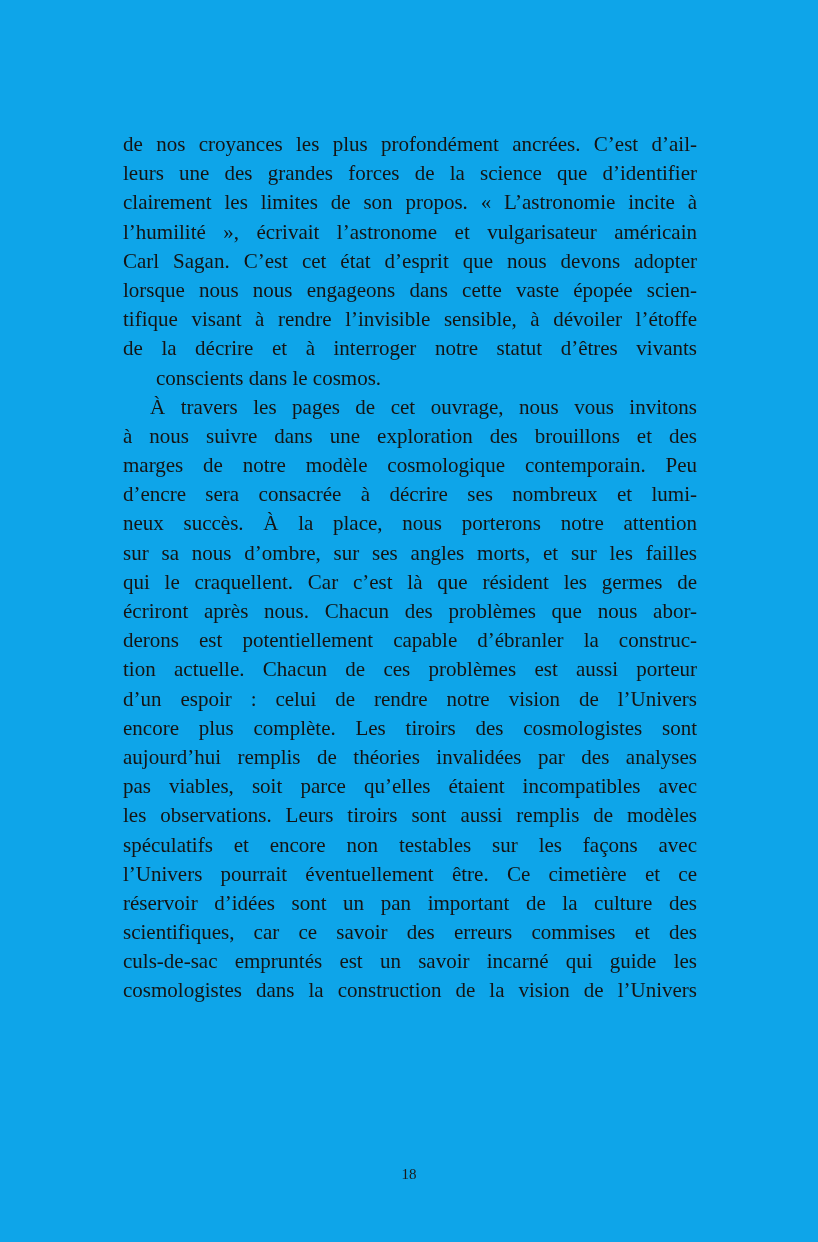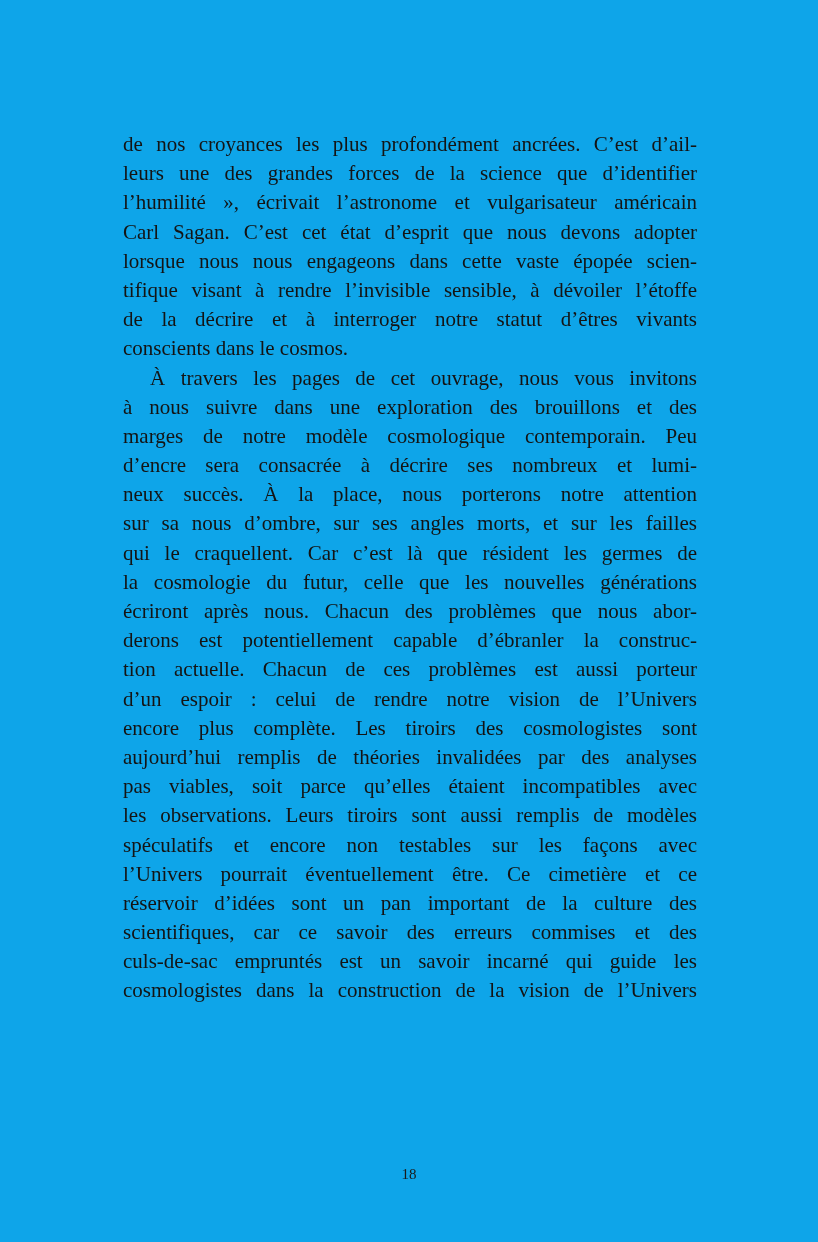--- a/index.html
+++ b/index.html
@@ -34,55 +34,56 @@
     text-align-last: justify;
     white-space: normal;
     height: 29.2px;
     overflow: hidden;
   }
   .line.indent {
     text-indent: 27px;
   }
   .line.flush {
     text-align-last: left;
+    margin-left: 33px;
   }
   .page-number {
     position: absolute;
     left: 0;
     width: 818px;
     top: 1166px;
     text-align: center;
     font-size: 15px;
     color: #1a1a1a;
   }
 </style>
 </head>
 <body>
 
 <div class="page">
   <div class="text-block">
     <div class="paragraph">
         <div class="line">de nos croyances les plus profondément ancrées. C’est d’ail-</div>
         <div class="line">leurs une des grandes forces de la science que d’identifier</div>
+        <div class="line">clairement les limites de son propos. « L’astronomie incite à</div>
         <div class="line">l’humilité », écrivait l’astronome et vulgarisateur américain</div>
         <div class="line">Carl Sagan. C’est cet état d’esprit que nous devons adopter</div>
         <div class="line">lorsque nous nous engageons dans cette vaste épopée scien-</div>
         <div class="line">tifique visant à rendre l’invisible sensible, à dévoiler l’étoffe</div>
         <div class="line">de la décrire et à interroger notre statut d’êtres vivants</div>
         <div class="line flush">conscients dans le cosmos.</div>
       </div>
     <div class="paragraph">
         <div class="line indent">À travers les pages de cet ouvrage, nous vous invitons</div>
         <div class="line">à nous suivre dans une exploration des brouillons et des</div>
         <div class="line">marges de notre modèle cosmologique contemporain. Peu</div>
         <div class="line">d’encre sera consacrée à décrire ses nombreux et lumi-</div>
         <div class="line">neux succès. À la place, nous porterons notre attention</div>
         <div class="line">sur sa nous d’ombre, sur ses angles morts, et sur les failles</div>
         <div class="line">qui le craquellent. Car c’est là que résident les germes de</div>
-        <div class="line">la cosmologie du futur, celle que les nouvelles générations</div>
         <div class="line">écriront après nous. Chacun des problèmes que nous abor-</div>
         <div class="line">derons est potentiellement capable d’ébranler la construc-</div>
         <div class="line">tion actuelle. Chacun de ces problèmes est aussi porteur</div>
         <div class="line">d’un espoir : celui de rendre notre vision de l’Univers</div>
         <div class="line">encore plus complète. Les tiroirs des cosmologistes sont</div>
         <div class="line">aujourd’hui remplis de théories invalidées par des analyses</div>
         <div class="line">pas viables, soit parce qu’elles étaient incompatibles avec</div>
         <div class="line">les observations. Leurs tiroirs sont aussi remplis de modèles</div>
         <div class="line">spéculatifs et encore non testables sur les façons avec</div>
         <div class="line">l’Univers pourrait éventuellement être. Ce cimetière et ce</div>

